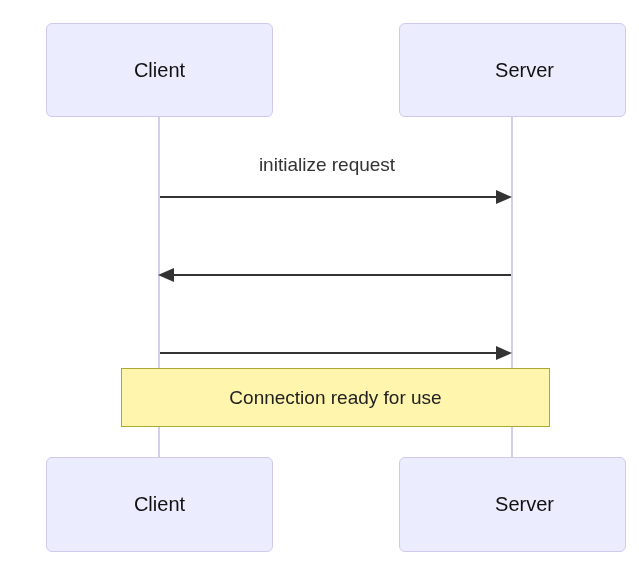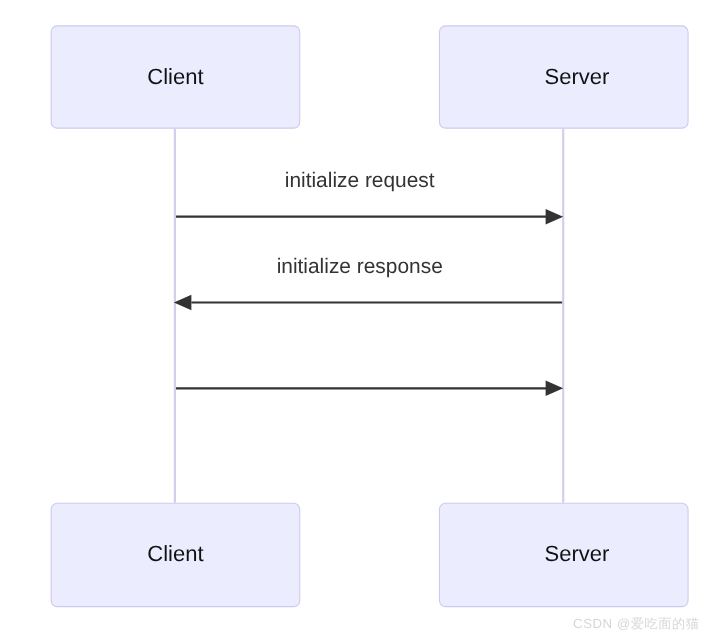--- a/index.html
+++ b/index.html
@@ -126,31 +126,32 @@
       <line x1="511" y1="275" x2="174" y2="275"></line>
       <polygon points="158,275 174,268 174,282"></polygon>
     </g>
     <g>
       <line x1="160" y1="353" x2="497" y2="353"></line>
       <polygon points="512,353 496,346 496,360"></polygon>
     </g>
   </svg>
 
   <div class="msg-label m0">initialize request</div>
-  <div class="msg-label m1">initialize response</div>
 
+  <div class="note">
+    <span>Connection ready for use</span>
+  </div>
 
   <div class="actor col-client row-top">
     <span>Client</span>
   </div>
   <div class="actor col-server row-top">
     <span>Server</span>
   </div>
   <div class="actor col-client row-bottom">
     <span>Client</span>
   </div>
   <div class="actor col-server row-bottom">
     <span>Server</span>
   </div>
 
-  <div class="watermark">CSDN @爱吃面的猫</div>
 
 </div>
 
 </body></html>

